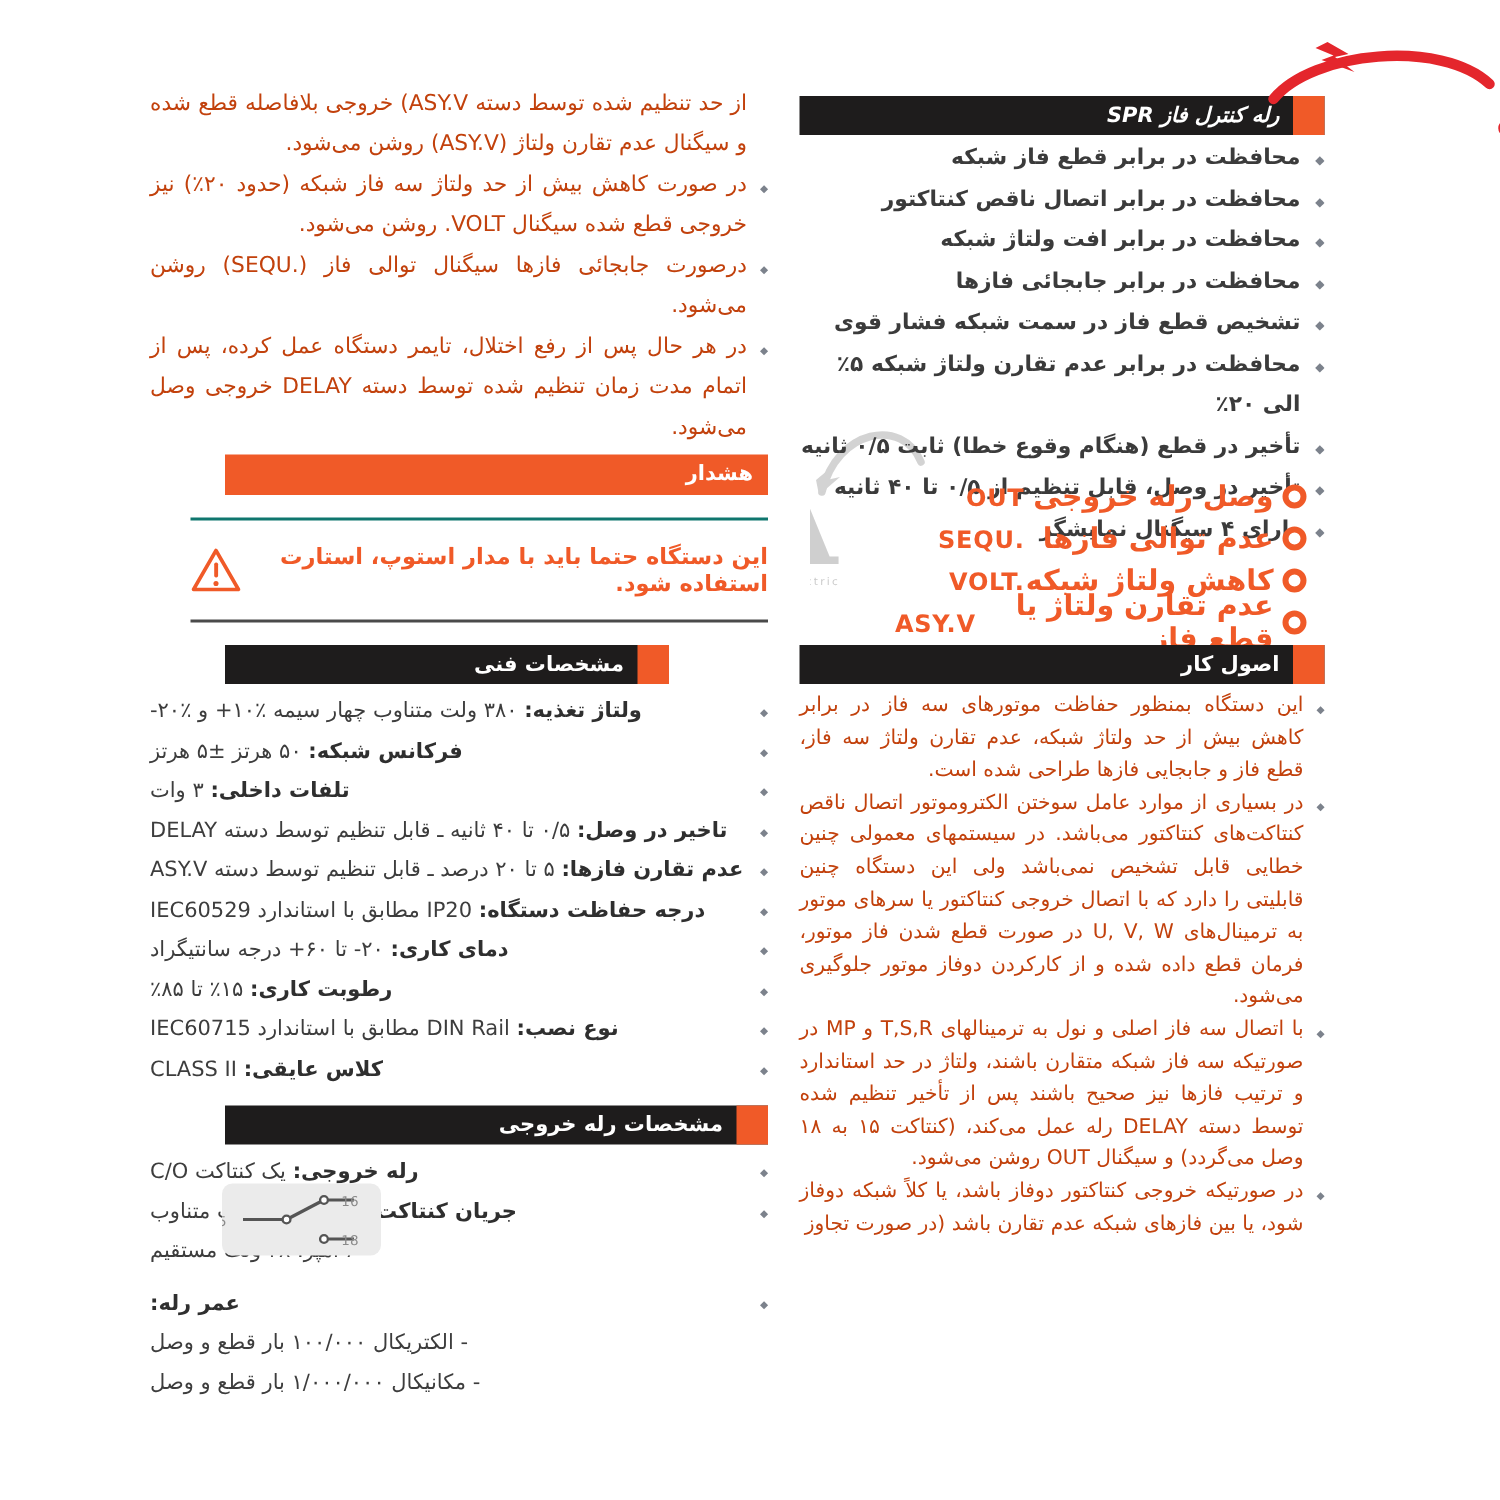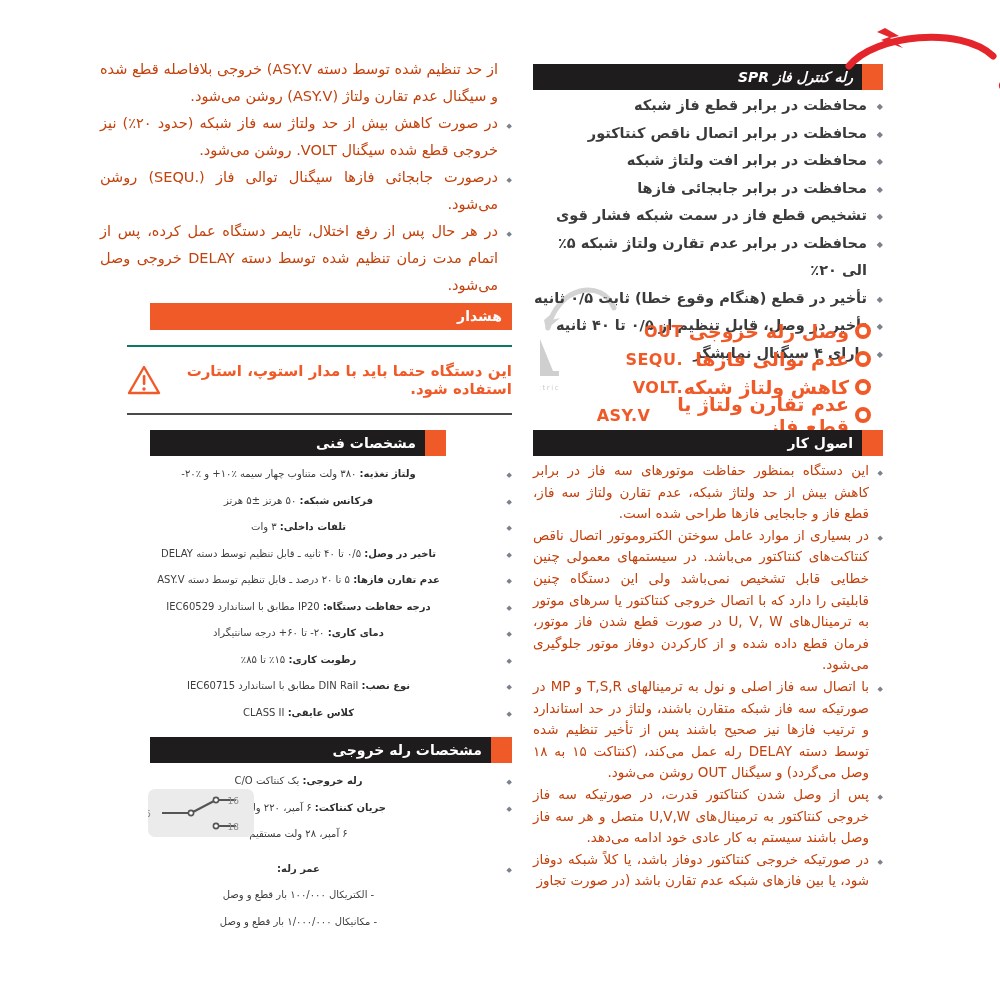--- a/index.html
+++ b/index.html
@@ -36,21 +36,21 @@
   .rc-paras{left:533px;top:460px;width:350px;font-size:13.5px;line-height:21.6px;}
   .lc-paras{left:100px;top:56px;width:412px;font-size:14.5px;line-height:27px;}
 
   
   .warn-box{position:absolute;left:127px;top:345px;width:385px;border-top:2px solid #0f766e;
       border-bottom:2px solid #4a4a4a;padding:15px 0;display:flex;align-items:center;gap:10px;direction:ltr;}
   .warn-text{flex:1;direction:rtl;text-align:right;color:#f05a28;font-weight:bold;font-size:15px;}
 
   
   .spec-list{position:absolute;left:100px;width:412px;list-style:none;margin:0;padding:0;}
-  .spec-list li{position:relative;padding-right:15px;text-align:center;font-size:10px;line-height:26.5px;}
+  .spec-list li{position:relative;padding-right:15px;text-align:left;font-size:14px;line-height:26.5px;}
   .spec-list li::before{content:"\25C6";position:absolute;right:0;top:1px;font-size:7px;color:#7c828c;}
   .spec-label{font-weight:bold;color:#2f2f2f;}
   .spec-value{color:#3d3d3d;}
   .sub-line{padding-right:42px;}
   .sub-line::before{content:"" !important;}
   .life-sub{padding-right:72px;}
   .life-sub::before{content:"" !important;}
 
   .tspec{top:461px;}
   .rspec{top:768px;}
@@ -134,21 +134,20 @@
 
   <div class="bar" style="left:533px;top:430px;width:350px;">
     <span class="bar-title">اصول کار</span>
     <span class="bar-square"></span>
   </div>
 
   <ul class="paras rc-paras">
     <li>این دستگاه بمنظور حفاظت موتورهای سه فاز در برابر کاهش بیش از حد ولتاژ شبکه، عدم تقارن ولتاژ سه فاز، قطع فاز و جابجایی فازها طراحی شده است.</li>
     <li>در بسیاری از موارد عامل سوختن الکتروموتور اتصال ناقص کنتاکت‌های کنتاکتور می‌باشد. در سیستمهای معمولی چنین خطایی قابل تشخیص نمی‌باشد ولی این دستگاه چنین قابلیتی را دارد که با اتصال خروجی کنتاکتور یا سرهای موتور به ترمینال‌های U, V, W در صورت قطع شدن فاز موتور، فرمان قطع داده شده و از کارکردن دوفاز موتور جلوگیری می‌شود.</li>
     <li>با اتصال سه فاز اصلی و نول به ترمینالهای T,S,R و MP در صورتیکه سه فاز شبکه متقارن باشند، ولتاژ در حد استاندارد و ترتیب فازها نیز صحیح باشند پس از تأخیر تنظیم شده توسط دسته DELAY رله عمل می‌کند، (کنتاکت ۱۵ به ۱۸ وصل می‌گردد) و سیگنال OUT روشن می‌شود.</li>
-    <li>پس از وصل شدن کنتاکتور قدرت، در صورتیکه سه فاز خروجی کنتاکتور به ترمینال‌های U,V,W متصل و هر سه فاز وصل باشند سیستم به کار عادی خود ادامه می‌دهد.</li>
     <li>در صورتیکه خروجی کنتاکتور دوفاز باشد، یا کلاً شبکه دوفاز شود، یا بین فازهای شبکه عدم تقارن باشد (در صورت تجاوز</li>
   </ul>
 
   <ul class="paras lc-paras">
     <li class="nobullet">از حد تنظیم شده توسط دسته ASY.V) خروجی بلافاصله قطع شده و سیگنال عدم تقارن ولتاژ (ASY.V) روشن می‌شود.</li>
     <li>در صورت کاهش بیش از حد ولتاژ سه فاز شبکه (حدود ۲۰٪) نیز خروجی قطع شده سیگنال VOLT. روشن می‌شود.</li>
     <li>درصورت جابجائی فازها سیگنال توالی فاز (.SEQU) روشن می‌شود.</li>
     <li>در هر حال پس از رفع اختلال، تایمر دستگاه عمل کرده، پس از اتمام مدت زمان تنظیم شده توسط دسته DELAY خروجی وصل می‌شود.</li>
   </ul>
 

